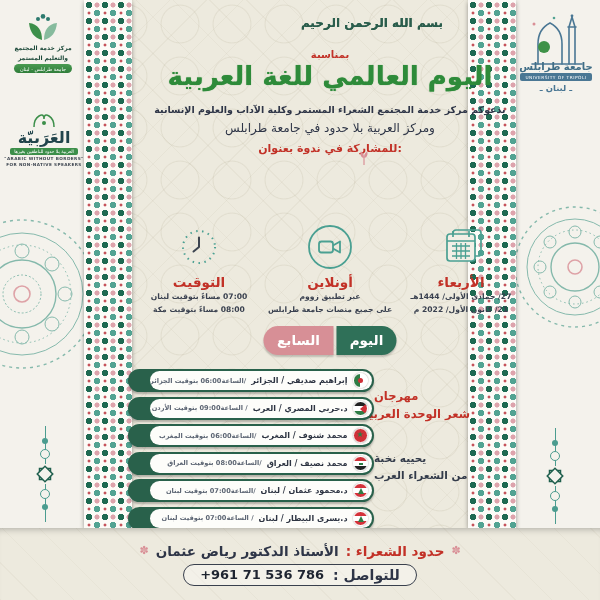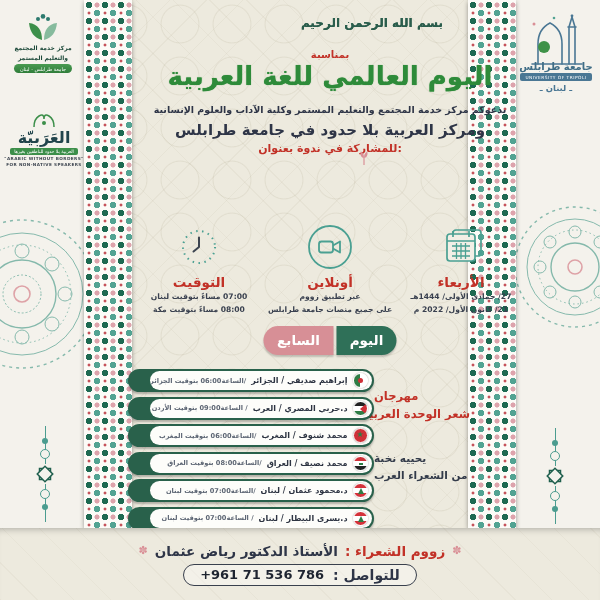--- a/index.html
+++ b/index.html
@@ -60,21 +60,21 @@
     border-radius:2px;white-space:nowrap}
   .logo3 .country{font-size:8.5px;color:#4a7794;font-weight:bold;margin-top:1px;white-space:nowrap}
   
   .content{position:absolute;left:132px;width:396px;top:0;height:528px;z-index:4;text-align:center}
   .bismillah{position:absolute;left:155px;width:170px;top:16px;font-size:12px;font-weight:bold;
     color:#2a5d4c;text-shadow:0 0 .6px #2a5d4c;white-space:nowrap}
   .occasion{position:absolute;left:0;right:0;top:49px;color:#c23127;font-size:10px;font-weight:bold}
   .event-title{position:absolute;left:0;right:0;top:61px;color:#2e8b3a;font-size:26px;font-weight:bold;
     text-shadow:0 0 .8px #2e8b3a;white-space:nowrap}
   .invite1{position:absolute;left:0;right:0;top:104px;color:#2e3547;font-size:9.5px;font-weight:bold;white-space:nowrap}
-  .invite2{position:absolute;left:0;right:0;top:121px;color:#2e3547;font-size:15px;font-weight:bold;white-space:nowrap}
+  .invite2{position:absolute;left:0;right:0;top:121px;color:#2e3547;font-size:12px;font-weight:normal;white-space:nowrap}
   .participation{position:absolute;left:0;right:0;top:142px;color:#c23127;font-size:11px;font-weight:bold}
   .seminar{position:absolute;left:0;right:0;top:158px;height:60px;display:flex;align-items:center;
     justify-content:center;gap:12px}
   .seminar .title{color:#2c8534;font-size:31px;font-weight:bold;text-shadow:0 0 .8px #2c8534;white-space:nowrap}
   .tulip{position:absolute;left:50%;margin-left:26px;top:150px}
   
   .cols{position:absolute;left:0;right:0;top:222px;display:flex;justify-content:space-between;padding:0 11px}
   .col{width:112px;display:flex;flex-direction:column;align-items:center}
   .col .icon{height:50px;display:flex;align-items:center;justify-content:center}
   .col .ttl{color:#c23127;font-size:13.5px;font-weight:bold;margin-top:2px}
@@ -230,21 +230,21 @@
     <div class="tag">العربية بلا حدود للناطقين بغيرها</div>
     <div class="en">"ARABIC WITHOUT BORDERS"</div>
     <div class="en">FOR NON-NATIVE SPEAKERS</div>
   </div>
 
   <div class="content">
 
     <div class="bismillah">بسم الله الرحمن الرحيم</div>
     <div class="occasion">بمناسبة</div>
     <div class="event-title">اليوم العالمي للغة العربية</div>
-    <div class="invite1">يدعوكم مركز خدمة المجتمع والتعليم المستمر وكلية الآداب والعلوم الإنسانية</div>
+    <div class="invite1">يدعوكم مركز خدمة المجتمع الشعراء المستمر وكلية الآداب والعلوم الإنسانية</div>
     <div class="invite2">ومركز العربية بلا حدود في جامعة طرابلس</div>
     <div class="participation">للمشاركة في ندوة بعنوان:</div>
 
     <svg class="tulip" width="16" height="16" viewBox="0 0 16 16">
       <path d="M8 15 V8" stroke="#d98f96" stroke-width="1.2" fill="none"></path>
       <path d="M8 8 C5 8 3.6 4 5 1.6 C7 3 8 5 8 8 C8 5 9 3 11 1.6 C12.4 4 11 8 8 8" fill="#d98f96"></path>
     </svg>
 
 
     <div class="cols">
@@ -340,21 +340,21 @@
       <div class="gap"></div>
       <div class="f2">يحييه نخبة</div>
       <div class="f2">من الشعراء العرب</div>
     </div>
 
   </div>
 
   <div class="footer">
     <div class="presenter">
       <span class="flourish">✽</span>
-      <span class="lbl">زووم الشعراء :</span>
+      <span class="lbl">حدود الشعراء :</span>
       <span class="nm">الأستاذ الدكتور رياض عثمان</span>
       <span class="flourish">✽</span>
     </div>
     <div class="phone-pill">
       <span class="lbl">للتواصل :</span>
       <span class="num">+961 71 536 786</span>
     </div>
   </div>
 
 </div>

